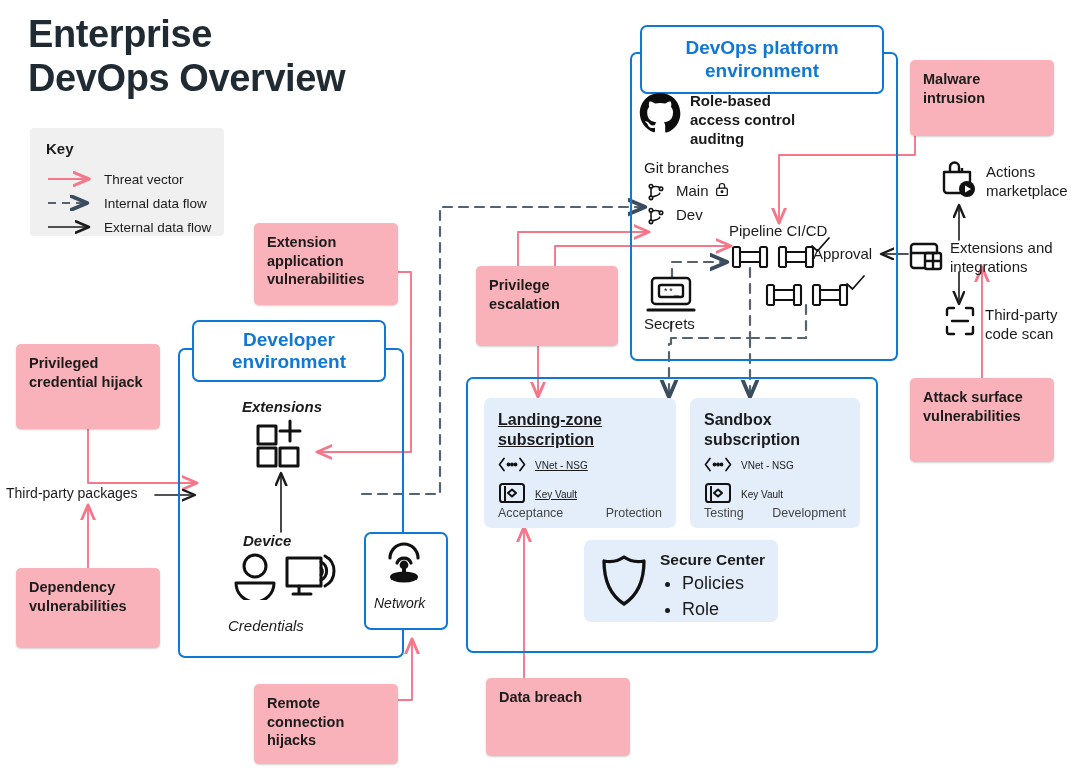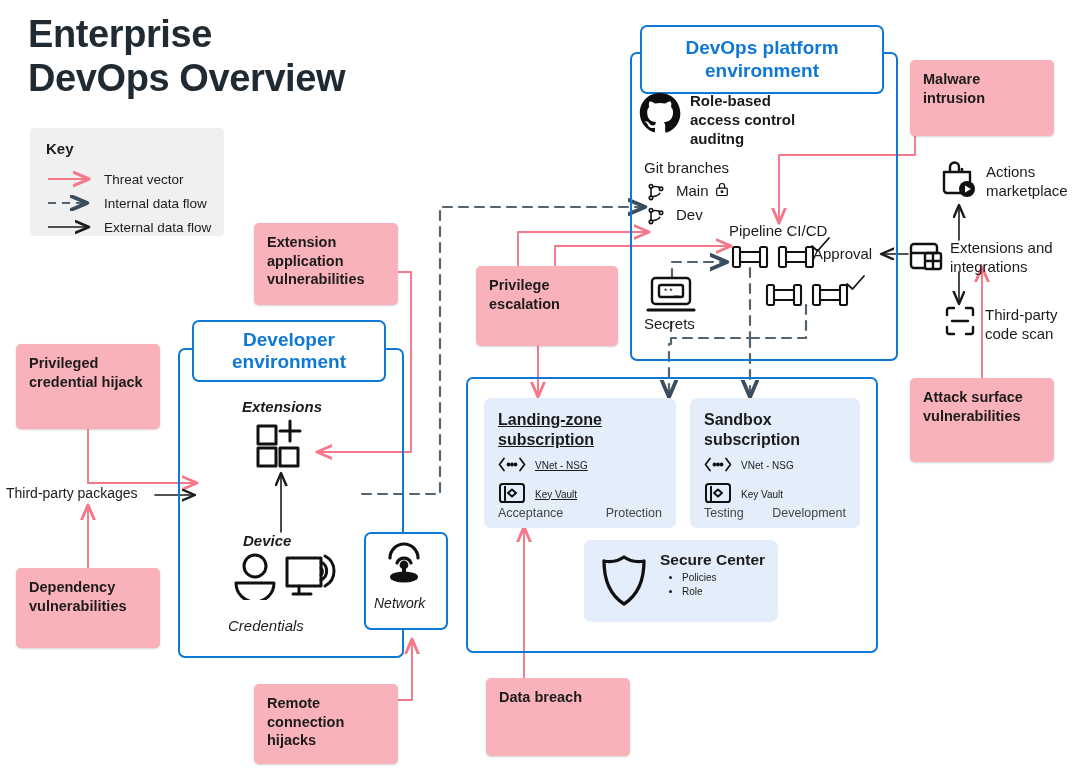--- a/index.html
+++ b/index.html
@@ -26,21 +26,21 @@
   .subttl{font-size:16px;font-weight:700;line-height:1.22;color:#1b1b1b;}
   .subrow{display:flex;align-items:center;gap:9px;margin-top:8px;font-size:10px;color:#1b1b1b;}
   .subfoot{position:absolute;left:14px;right:14px;bottom:8px;display:flex;justify-content:space-between;font-size:12.5px;color:#444;}
 
   .lbl{position:absolute;font-size:15px;color:#1b1b1b;white-space:nowrap;}
   .lbl.b{font-weight:700;}
   .lbl.c{text-align:left;font-style:italic;}
 
   .sc{position:absolute;left:584px;top:540px;width:194px;height:82px;background:#e4eefb;border-radius:7px;}
   .sc .t{position:absolute;left:76px;top:11px;font-size:15.5px;font-weight:700;}
-  .sc ul{position:absolute;left:82px;top:31px;margin:0;padding-left:16px;font-size:10px;line-height:1.42;}
+  .sc ul{position:absolute;left:82px;top:31px;margin:0;padding-left:16px;font-size:18px;line-height:1.42;}
 
   .ico{position:absolute;}
   .netbox{position:absolute;left:364px;top:532px;width:80px;height:94px;border:2px solid #0f78d4;border-radius:7px;background:#fff;}
 </style>
 </head>
 <body>
 
 <div id="stage">
 
   <svg id="wires" viewBox="0 0 1079 780">

